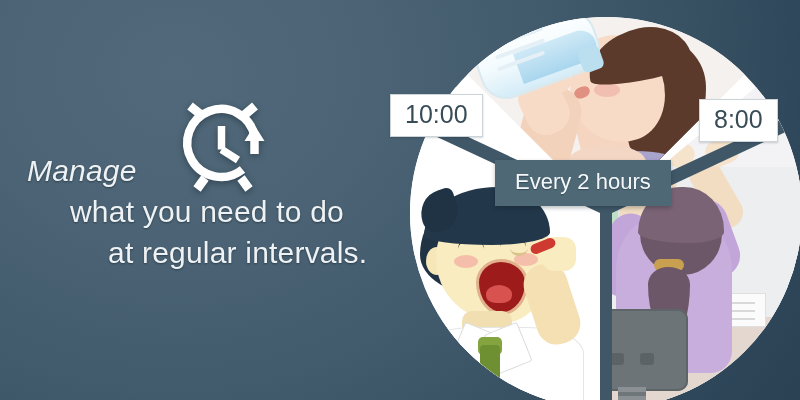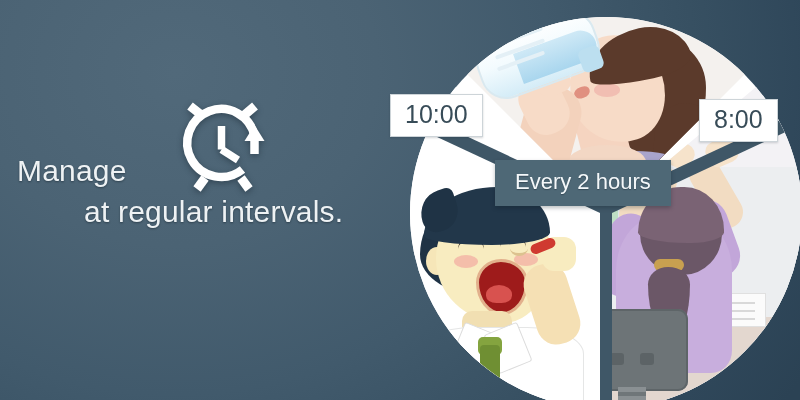--- a/index.html
+++ b/index.html
@@ -39,23 +39,23 @@
   }
   .copy-line {
     color: #eef2f4;
     font-size: 30px;
     font-weight: 400;
     line-height: 41px;
     letter-spacing: 0.2px;
     white-space: nowrap;
     text-shadow: 0 1px 2px rgba(12,24,34,0.45);
   }
-  .copy-line.l1 { padding-left: 17px; }
+  .copy-line.l1 { padding-left: 27px; font-style: italic; }
   .copy-line.l2 { padding-left: 70px; }
-  .copy-line.l3 { padding-left: 84px; }
+  .copy-line.l3 { padding-left: 108px; }
 
   
   #clock-icon {
     position: absolute;
     left: 172px;
     top: 92px;
     width: 104px;
     height: 104px;
     z-index: 40;
     filter: drop-shadow(0 2px 3px rgba(10,22,32,0.40));
@@ -442,20 +442,21 @@
     text-shadow: 0 1px 1px rgba(12,24,34,0.35);
   }
 </style>
 </head>
 <body>
 
 <div id="banner">
 
   <div id="copy">
     <div class="copy-line l1">Manage</div>
+    <div class="copy-line l2">what you need to do</div>
     <div class="copy-line l3">at regular intervals.</div>
   </div>
 
   <div id="clock-icon">
     <svg width="104" height="104" viewBox="0 0 104 104" xmlns="http://www.w3.org/2000/svg">
       <g fill="none" stroke="#ffffff" stroke-width="8.5" stroke-linecap="butt">
 
         <path d="M82.5 44 A34 34 0 1 0 70.5 77.5"></path>
 
         <path d="M82.5 44 L82.5 62"></path>

